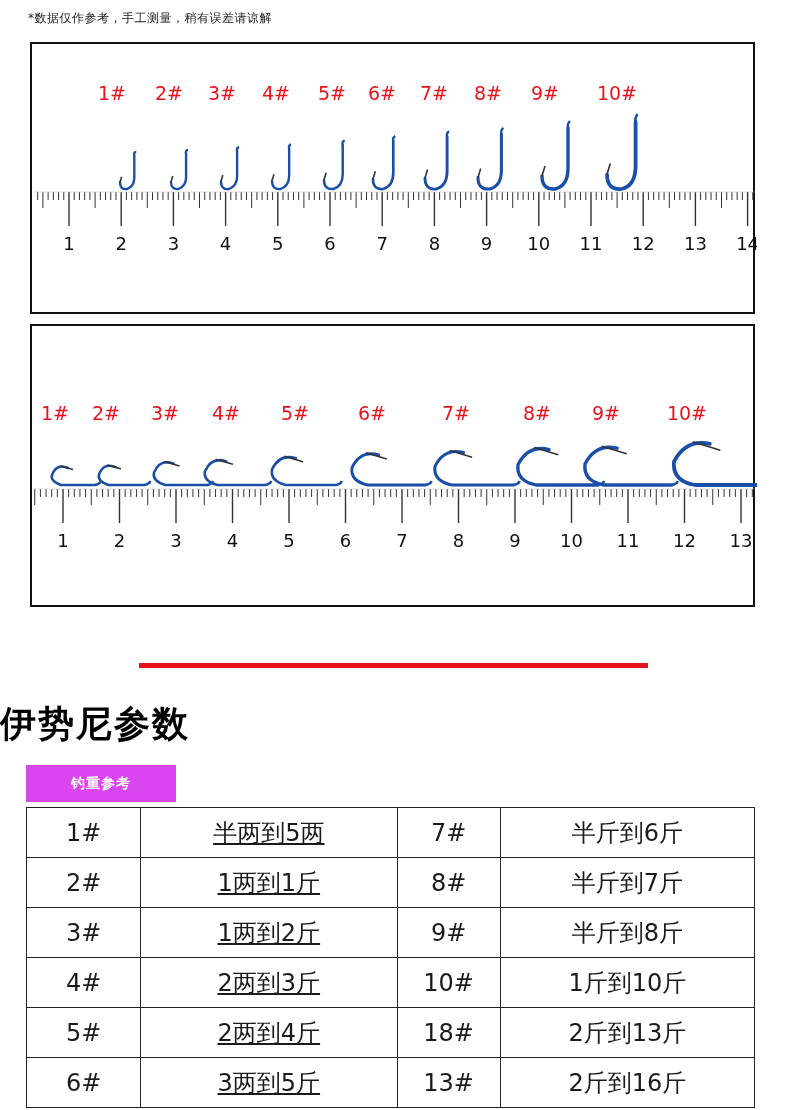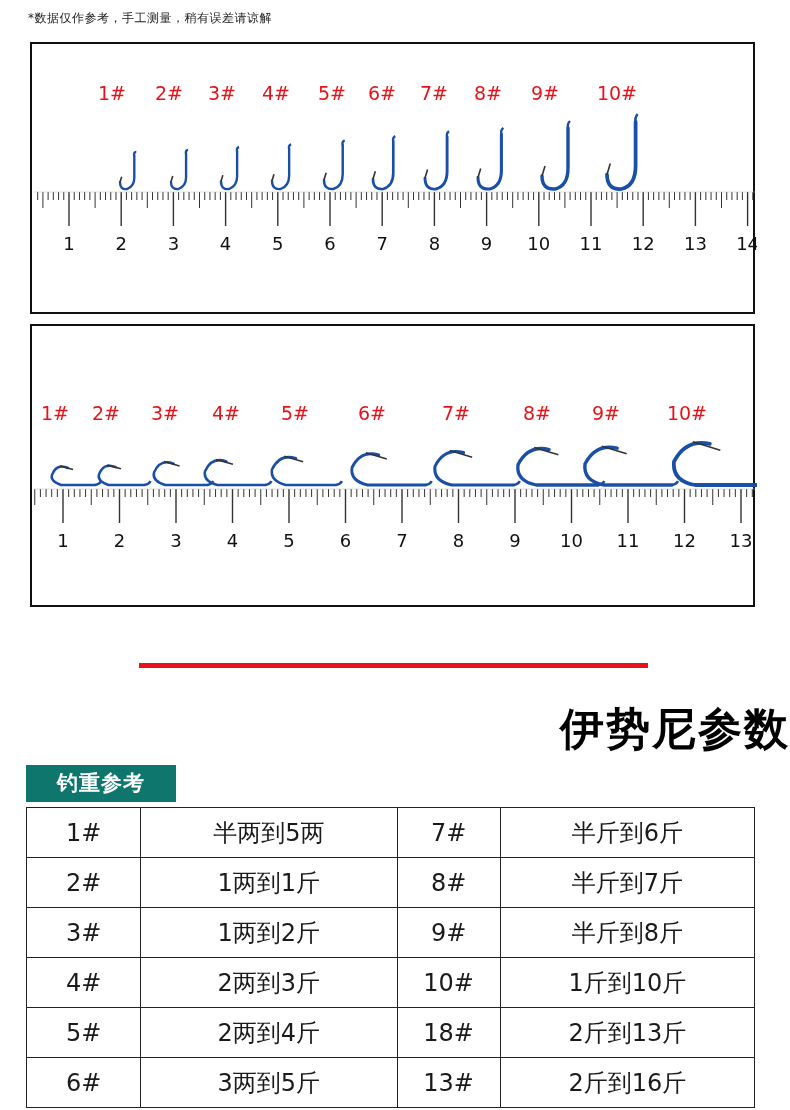--- a/index.html
+++ b/index.html
@@ -4,26 +4,26 @@
 <style>
   html, body { margin:0; padding:0; background:#fff; }
   body { width:790px; height:1110px; position:relative; overflow:hidden;
          font-family:"DejaVu Sans", "Liberation Sans", sans-serif; color:#111; }
   .note { position:absolute; left:28px; top:10px; font-size:12px; color:#222; letter-spacing:0.5px; }
   .panel { position:absolute; left:30px; width:725px; border:2px solid #111; box-sizing:border-box; background:#fff; }
   #panel1 { top:42px; height:272px; }
   #panel2 { top:324px; height:283px; }
   .panel svg { position:absolute; left:0; top:0; }
   .divider { position:absolute; left:139px; top:663px; width:509px; height:5px; background:#e8131a; }
-  .title { position:absolute; left:0; width:790px; top:700px; text-align:right; font-size:44px; font-weight:bold; letter-spacing:2px; color:#000; }
-  .tag { position:absolute; left:26px; top:765px; width:150px; height:37px; background:#0f766e; color:#fff;
-         font-size:21px; font-weight:bold; line-height:37px; text-align:center; letter-spacing:1px; }
+  .title { position:absolute; left:0; width:790px; top:700px; text-align:left; font-size:36px; font-weight:bold; letter-spacing:2px; color:#000; }
+  .tag { position:absolute; left:26px; top:765px; width:150px; height:37px; background:#d946ef; color:#fff;
+         font-size:14px; font-weight:bold; line-height:37px; text-align:center; letter-spacing:1px; }
   table.spec { position:absolute; left:26px; top:807px; width:729px; border-collapse:collapse; }
   table.spec td { border:1.5px solid #222; height:49px; text-align:center; font-size:24px; color:#1a1a1a; padding:0; }
-  td.c1 { width:113px; } td.c2 { width:255px; } td.c3 { width:102px; } td.c4 { width:253px; }
+  td.c1 { width:113px; } td.c2 { width:255px;text-decoration:underline; } td.c3 { width:102px; } td.c4 { width:253px; }
 </style>
 </head>
 <body>
 
 <div class="note">*数据仅作参考，手工测量，稍有误差请谅解</div>
 
 <div class="panel" id="panel1">
   <svg id="svg1" width="725" height="272">
       <g>
         <line x1="5.68" y1="148" x2="5.68" y2="156" stroke="#333333" stroke-width="1"></line>

